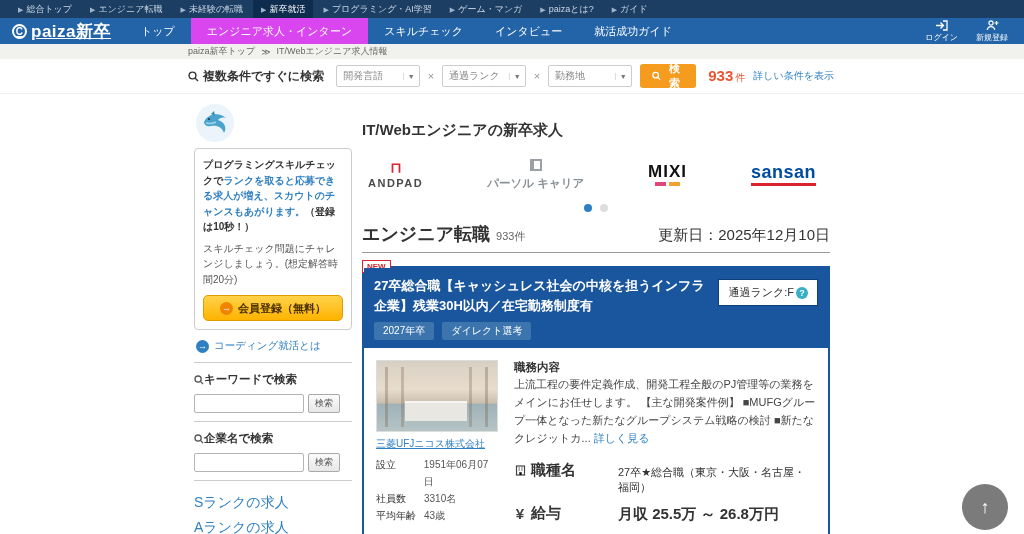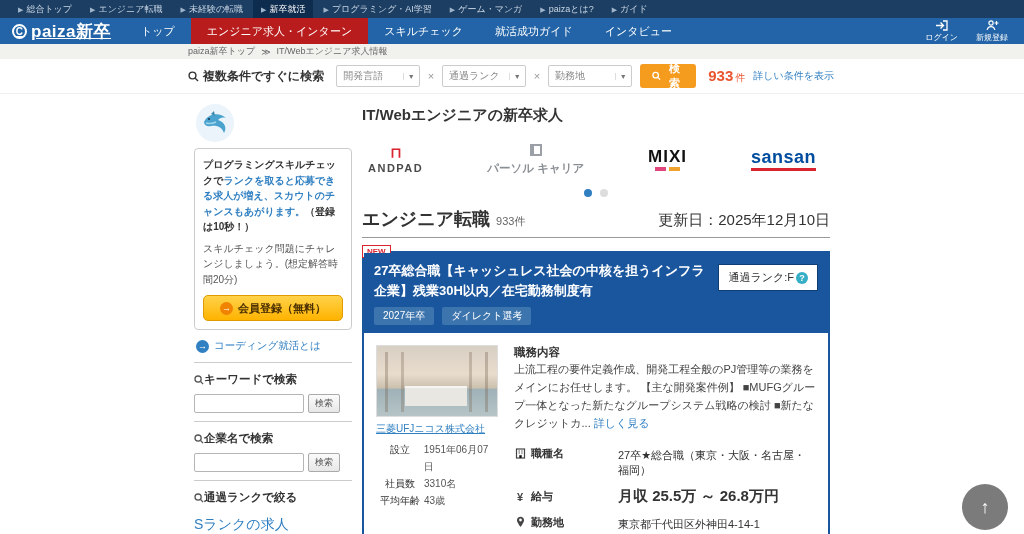--- a/index.html
+++ b/index.html
@@ -12,21 +12,21 @@
   .utilbar a { color:#c9d6e4; font-size:9px; text-decoration:none; padding:0 8px; line-height:18px; white-space:nowrap; }
   .utilbar a .tri { font-size:7px; margin-right:3px; color:#9fb4cb; }
   .utilbar a.active { background:#0e2c4e; color:#fff; }
 
   
   .mainnav { height:26px; background:#2264a7; display:flex; align-items:stretch; }
   .logo { color:#fff; font-size:17px; font-weight:bold; padding:0 14px 0 12px; display:flex; align-items:center; letter-spacing:.5px; }
   .logo .mark { display:inline-block; width:15px; height:15px; border:2px solid #fff; border-radius:50%; font-size:10px; line-height:11px; text-align:center; margin-right:4px; font-weight:bold; }
   .navtabs { display:flex; }
   .navtabs a { color:#fff; font-size:11px; text-decoration:none; padding:0 16px; display:flex; align-items:center; white-space:nowrap; }
-  .navtabs a.active { background:#b91c1c; }
+  .navtabs a.active { background:#d946ef; }
   .nav-actions { margin-left:auto; display:flex; gap:6px; padding-right:10px; }
   .nav-action { display:flex; flex-direction:column; align-items:center; justify-content:center; color:#fff; font-size:8px; text-decoration:none; padding:1px 6px 0; gap:1px; }
   .nav-action svg { display:block; }
 
   
   .crumbbar { height:15px; background:#f1f1ee; display:flex; align-items:center; padding-left:188px; font-size:9px; color:#666; gap:6px; }
   .crumbbar a { color:#666; text-decoration:none; }
 
   
   .searchrow { height:35px; background:#fff; display:flex; align-items:center; padding:0 190px 0 188px; gap:8px; border-bottom:1px solid #f0f0f0; }
@@ -57,21 +57,21 @@
   .coding-link { display:flex; align-items:center; gap:5px; margin:9px 0 9px 2px; font-size:10.5px; color:#2f7fc1; text-decoration:none; }
   .circ-arrow.blue { background:#2f7fc1; }
   .side-sec { border-top:1px solid #ccc; padding:9px 0 8px; }
   .side-title { font-size:11.5px; font-weight:bold; color:#333; display:flex; align-items:center; margin-bottom:7px; }
   .side-search { display:flex; gap:4px; align-items:center; }
   .side-search input { width:110px; height:19px; border:1px solid #b5b5b5; border-radius:2px; font-size:10px; padding:0 4px; }
   .btn-mini { height:19px; padding:0 6px; font-size:9px; background:linear-gradient(#fbfbfb,#e7e7e7); border:1px solid #aaa; border-radius:2px; color:#555; cursor:pointer; }
   .side-links a { display:block; font-size:14px; color:#2f7fc1; text-decoration:none; line-height:1.8; }
 
   
-  .page-heading { font-size:15px; font-weight:bold; color:#333; margin:4px 0 8px; }
+  .page-heading { font-size:15px; font-weight:bold; color:#333; margin:19px 0 8px; }
   .partners { display:flex; align-items:center; justify-content:space-between; padding:4px 14px 2px 6px; height:52px; }
   .partner { display:flex; flex-direction:column; align-items:center; text-decoration:none; }
   .andpad-mark { color:#d9232e; font-weight:bold; font-size:15px; line-height:14px; letter-spacing:-1px; }
   .andpad-word { font-size:11px; font-weight:bold; color:#4a4a4a; letter-spacing:1.5px; margin-top:2px; }
   .persol { display:flex; align-items:center; gap:5px; }
   .persol-mark { width:12px; height:12px; border:2px solid #9aa0a6; border-left-width:4px; }
   .persol-word { font-size:11.5px; color:#8a8f94; font-weight:bold; }
   .mixi-word { font-size:17px; font-weight:900; color:#111; letter-spacing:1px; line-height:15px; }
   .mixi-bars { display:flex; gap:3px; margin-top:3px; }
   .mixi-bars i { width:11px; height:4px; display:block; }
@@ -97,29 +97,29 @@
 
   .card-body { display:flex; gap:16px; padding:12px 12px 8px; }
   .company-col { width:122px; flex:none; }
   .company-photo { width:122px; height:72px; border:1px solid #ddd; background:
       linear-gradient(180deg,#d8cfc4 0%,#e8dccc 40%,#cbbfae 60%,#9fb2b8 62%,#b6c4c6 100%); position:relative; overflow:hidden; }
   .company-photo::before { content:""; position:absolute; left:8px; top:6px; width:3px; height:60px; background:rgba(120,100,80,.35); box-shadow:16px 0 rgba(120,100,80,.3), 84px 0 rgba(120,100,80,.3), 100px 0 rgba(120,100,80,.35); }
   .company-photo::after { content:""; position:absolute; left:28px; bottom:10px; width:62px; height:18px; background:#e9e7e2; border-top:2px solid #f6f5f2; }
   .company-link { display:inline-block; margin-top:5px; font-size:10px; color:#2f7fc1; text-decoration:underline; }
   .cstats { margin-top:5px; font-size:10px; color:#555; }
   .cstats .row { display:flex; line-height:1.7; }
-  .cstats .lbl { width:48px; color:#333;text-align:center; }
+  .cstats .lbl { width:48px; color:#333; }
 
   .desc-col { flex:1; min-width:0; }
   .desc-title { font-size:11.5px; font-weight:bold; color:#333; margin-bottom:0; }
   .desc-text { font-size:11px; color:#444; line-height:1.65; }
   .more-link { color:#2f7fc1; text-decoration:none; font-size:11px; }
   .fields { margin-top:13px; }
   .frow { display:flex; align-items:baseline; margin-bottom:9px; }
-  .flabel { width:104px; flex:none; font-size:11px; font-weight:bold; color:#333; display:flex; align-items:center; gap:5px; }
+  .flabel { width:104px; flex:none; font-size:15px; font-weight:bold; color:#333; display:flex; align-items:center; gap:5px; }
   .flabel .fic { width:12px; text-align:center; color:#444; flex:none; display:inline-flex; justify-content:center; }
   .fvalue { font-size:11px; color:#333; }
   .fvalue.salary { font-size:15px; font-weight:bold; }
 
   .scrolltop { position:absolute; right:16px; bottom:4px; width:46px; height:46px; border-radius:50%; background:#7b7b7b; color:#fff; border:none; font-size:18px; cursor:pointer; }
 
   .mag { display:inline-block; }
 </style>
 </head>
 <body>
@@ -139,22 +139,22 @@
 
   <div class="mainnav">
     <a href="#" class="logo">
         <span class="mark">C</span>
         <span>paiza新卒</span>
       </a>
     <div class="navtabs">
       <a href="#">トップ</a>
       <a href="#" class="active">エンジニア求人・インターン</a>
       <a href="#">スキルチェック</a>
+      <a href="#">インタビュー</a>
       <a href="#">就活成功ガイド</a>
-      <a href="#">インタビュー</a>
     </div>
     <div class="nav-actions">
       <a href="#" class="nav-action">
         <svg width="13" height="11" viewBox="0 0 13 11">
             <path d="M1 5.5h7M5.5 2.5l3 3-3 3" stroke="#fff" stroke-width="1.3" fill="none"></path>
             <path d="M8 1h4v9H8" stroke="#fff" stroke-width="1.3" fill="none"></path>
           </svg>
         <span>ログイン</span>
       </a>
       <a href="#" class="nav-action">
@@ -258,27 +258,20 @@
             </svg>
           <span>企業名で検索</span>
         </div>
         <div class="side-search">
           <input type="text" style="">
           <button class="btn-mini">検索</button>
         </div>
       </div>
 
       <div class="side-sec">
-        <div class="side-title">
-          <svg class="mag" width="10" height="10" viewBox="0 0 11 11">
-              <circle cx="4.5" cy="4.5" r="3.4" stroke="#555" stroke-width="1.4" fill="none"></circle>
-              <path d="M7.2 7.2L10 10" stroke="#555" stroke-width="1.4"></path>
-            </svg>
-          <span>通過ランクで絞る</span>
-        </div>
         <div class="side-links">
           <a href="#">Sランクの求人</a>
           <a href="#">Aランクの求人</a>
 
         </div>
       </div>
 
     </div>
 
     <div class="maincol">

